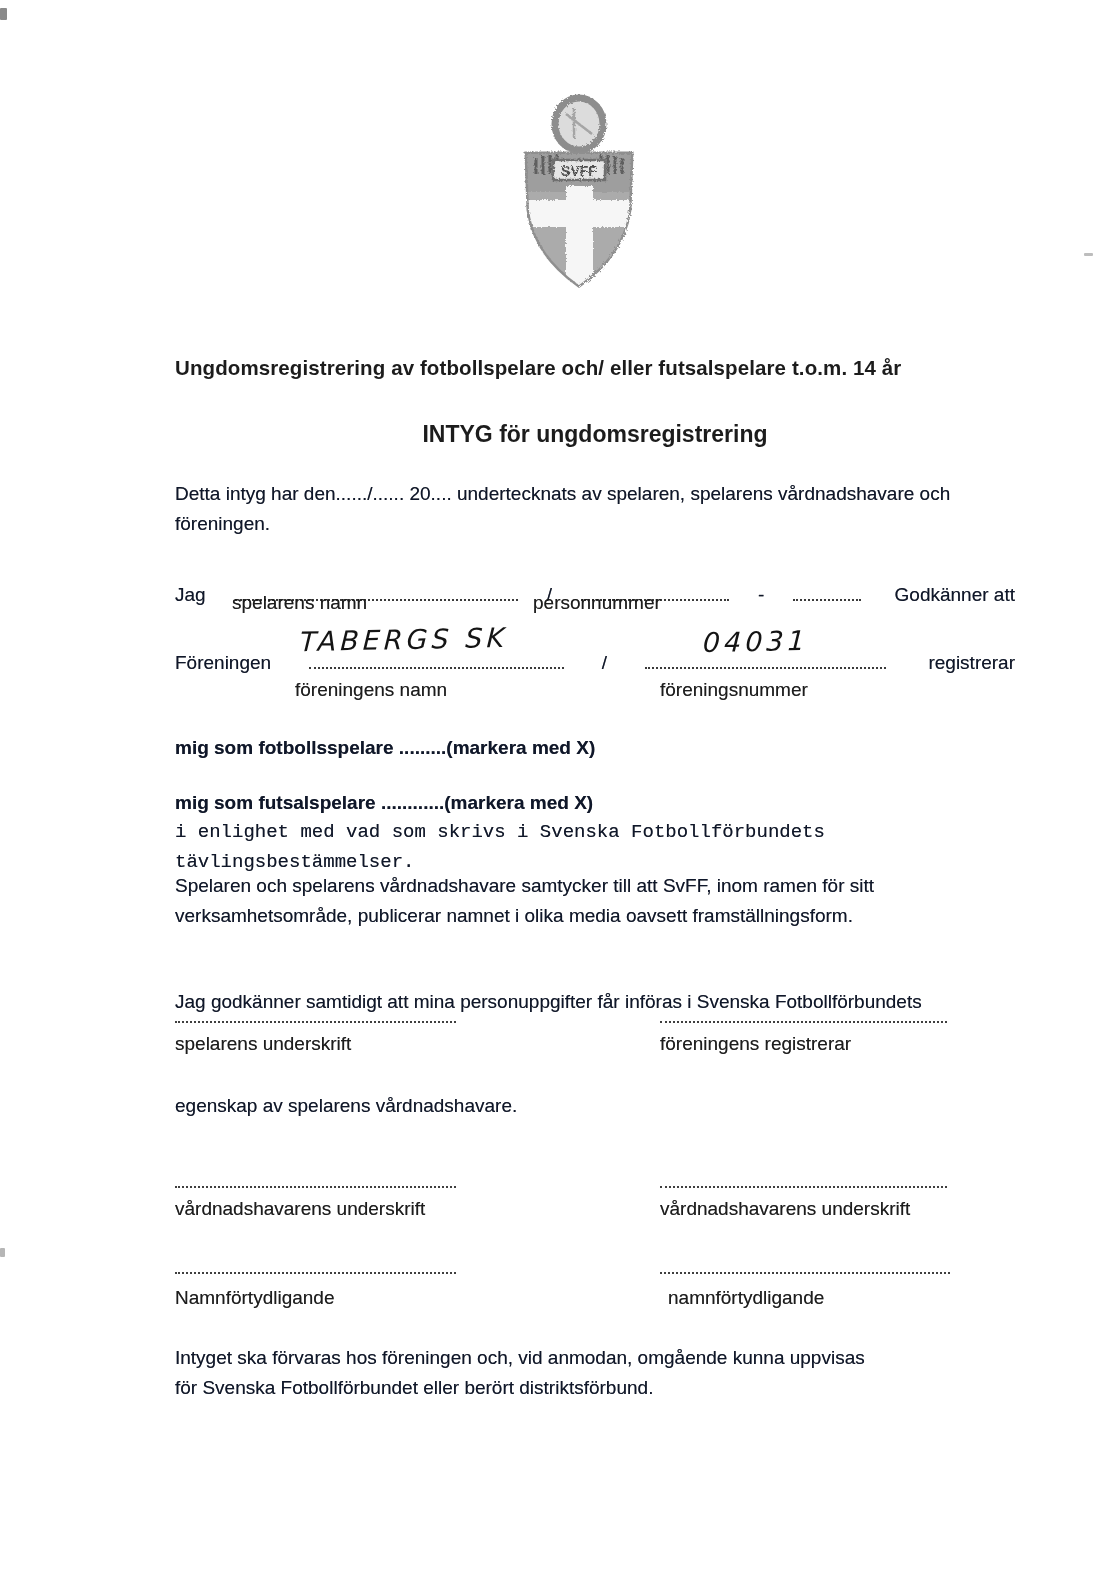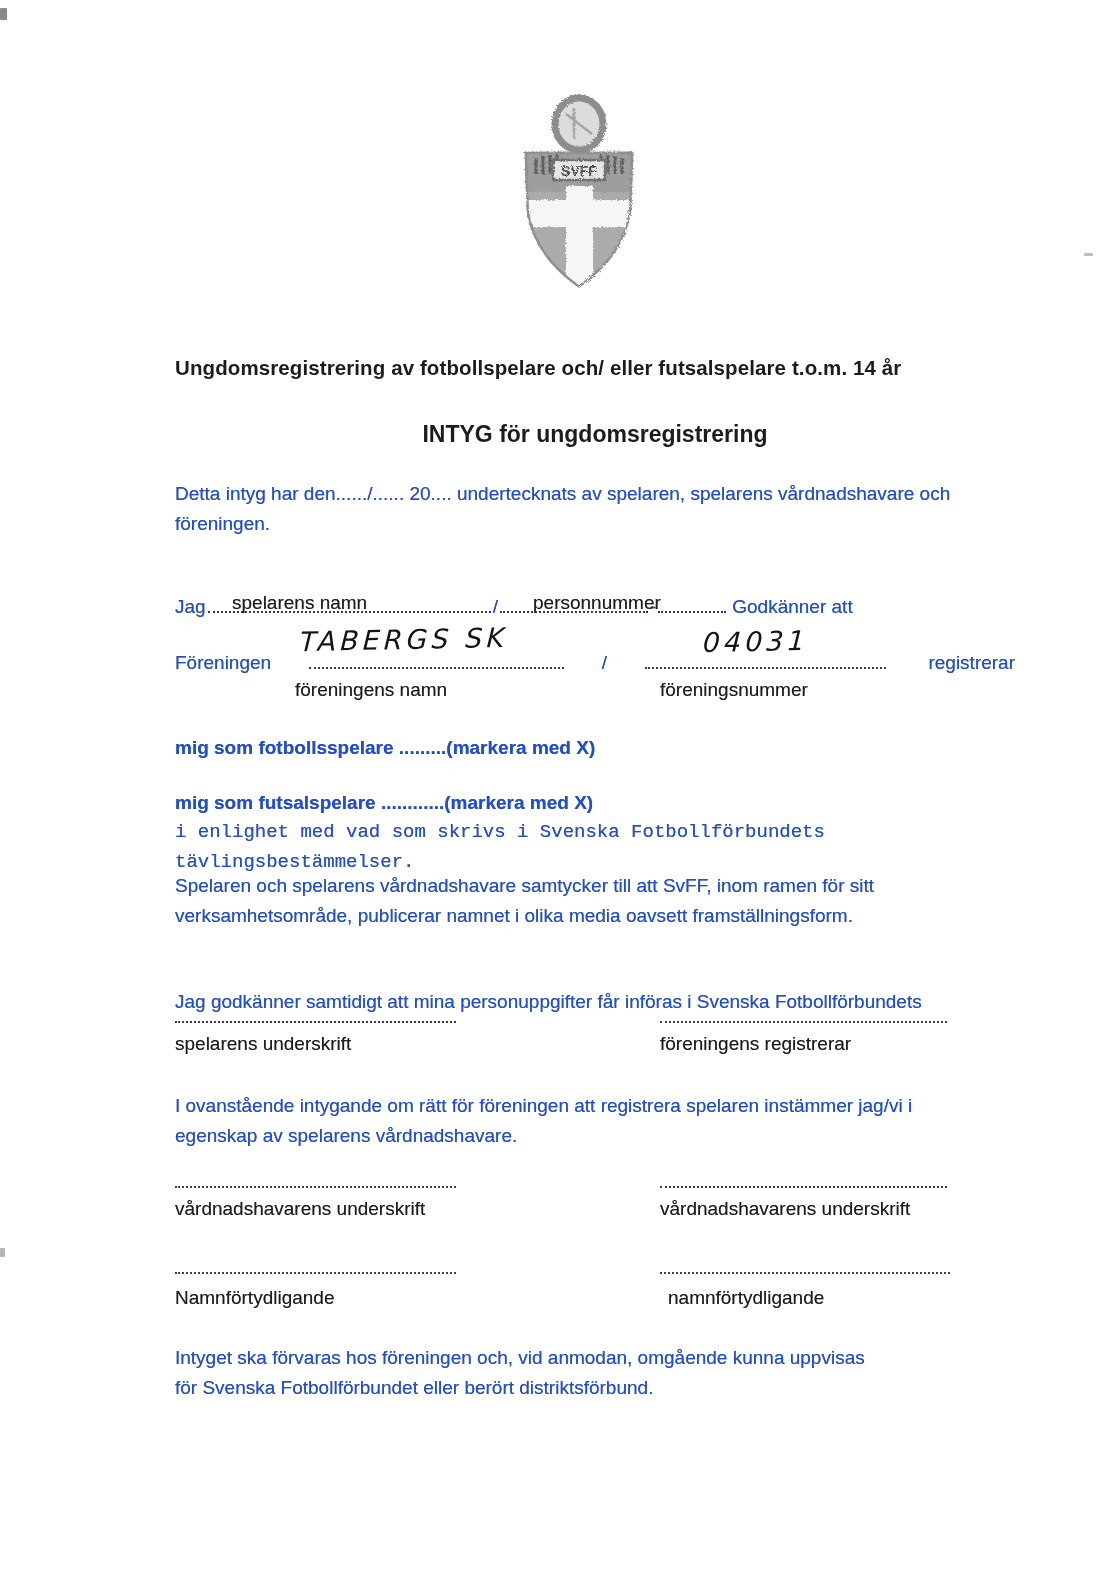--- a/index.html
+++ b/index.html
@@ -6,21 +6,21 @@
   body{
     width:1102px;height:1575px;
     background:#fdfdfd;
     font-family:"Liberation Sans","DejaVu Sans",sans-serif;
     color:#1c1c1c;
     position:relative;
     overflow:hidden;
   }
   .page{position:absolute;inset:0;background:#ffffff;}
   .blk{position:absolute;left:175px;width:840px;}
-  .txt{font-size:19px;line-height:30px;color:#1d4ed8;text-shadow:0 0 .5px rgba(20,20,20,.55);}
+  .txt{font-size:19px;line-height:30px;color:#0f172a;text-shadow:0 0 .5px rgba(20,20,20,.55);}
   .bold{font-weight:bold;}
   .heading{font-size:20.5px;font-weight:bold;letter-spacing:.1px;}
   .subheading{font-size:23px;font-weight:bold;text-align:center;}
   .row{display:flex;align-items:baseline;}
   .leader{display:inline-block;border-bottom:2px dotted #3a3a3a;height:14px;}
   .sigline{position:absolute;border-top:2.5px dotted #3f3f3f;height:0;}
   .siglabel{position:absolute;font-size:19px;color:#1d1d1d;text-shadow:0 0 .5px rgba(20,20,20,.55);}
   .handwrite{
     position:absolute;
     font-family:"DejaVu Sans",sans-serif;
@@ -83,21 +83,21 @@
 
   <div class="blk heading" style="top:356px;">Ungdomsregistrering av fotbollspelare och/ eller futsalspelare t.o.m. 14 år</div>
 
   <div class="blk subheading" style="top:421px;">INTYG för ungdomsregistrering</div>
 
   <div class="blk txt" style="top:479px;">
     <div>Detta intyg har den....../...... 20.... undertecknats av spelaren, spelarens vårdnadshavare och</div>
     <div>föreningen.</div>
   </div>
 
-  <div class="blk txt row" style="top:592px;">
+  <div class="blk txt row" style="top:580px;justify-content:space-between;">
     <span>Jag</span>
     <span class="leader" style="width:283px;margin:0 2px;"></span>
     <span>/</span>
     <span class="leader" style="width:148px;margin:0 2px;"></span>
     <span>-</span>
     <span class="leader" style="width:68px;margin:0 6px 0 2px;"></span>
     <span>Godkänner att</span>
   </div>
   <div class="siglabel" style="left:232px;top:592px;">spelarens namn</div>
   <div class="siglabel" style="left:533px;top:592px;">personnummer</div>
@@ -126,21 +126,20 @@
   <div class="blk txt" style="top:951px;margin-top:36px;">
     <div>Jag godkänner samtidigt att mina personuppgifter får införas i Svenska Fotbollförbundets</div>
   </div>
 
   <div class="sigline" style="left:175px;top:1021px;width:281px;"></div>
   <div class="sigline" style="left:660px;top:1021px;width:287px;"></div>
   <div class="siglabel" style="left:175px;top:1033px;">spelarens underskrift</div>
   <div class="siglabel" style="left:660px;top:1033px;">föreningens registrerar</div>
 
   <div class="blk txt" style="top:1091px;">
-    <div>I ovanstående intygande om rätt för föreningen att registrera spelaren instämmer jag/vi i</div>
     <div>egenskap av spelarens vårdnadshavare.</div>
   </div>
 
   <div class="sigline" style="left:175px;top:1186px;width:281px;"></div>
   <div class="sigline" style="left:660px;top:1186px;width:287px;"></div>
   <div class="siglabel" style="left:175px;top:1198px;">vårdnadshavarens underskrift</div>
   <div class="siglabel" style="left:660px;top:1198px;">vårdnadshavarens underskrift</div>
 
   <div class="sigline" style="left:175px;top:1272px;width:281px;"></div>
   <div class="sigline" style="left:660px;top:1272px;width:290px;"></div>

